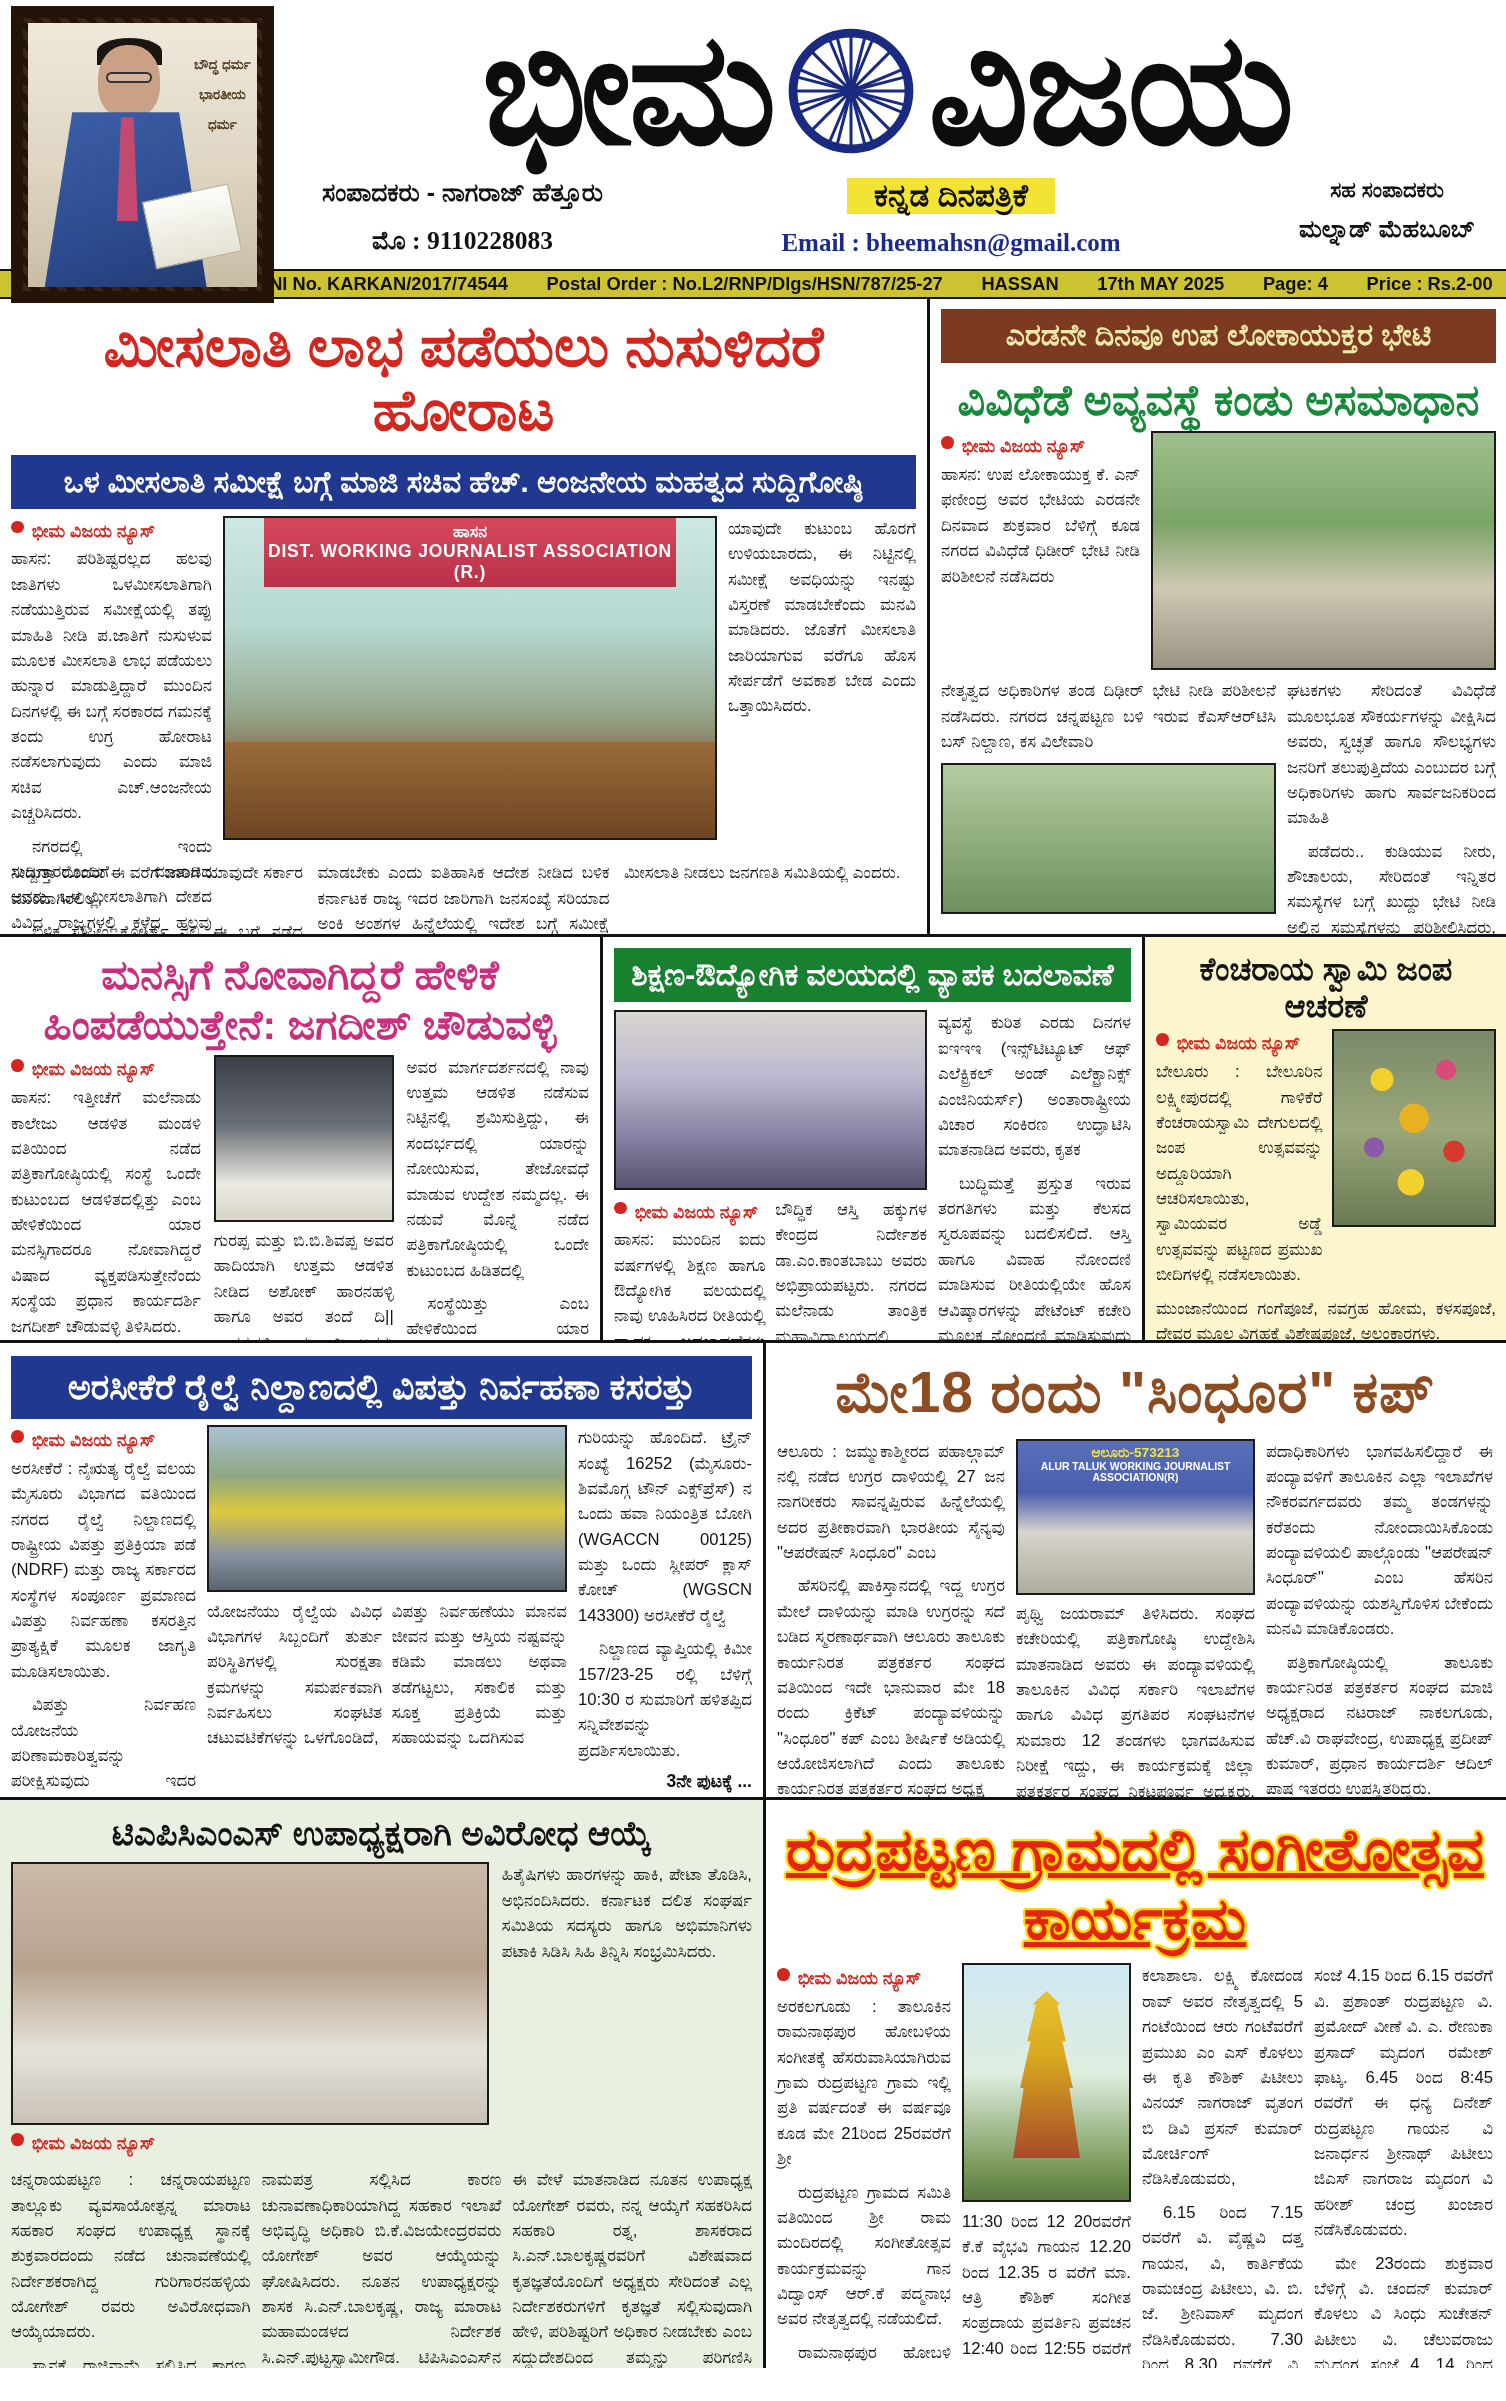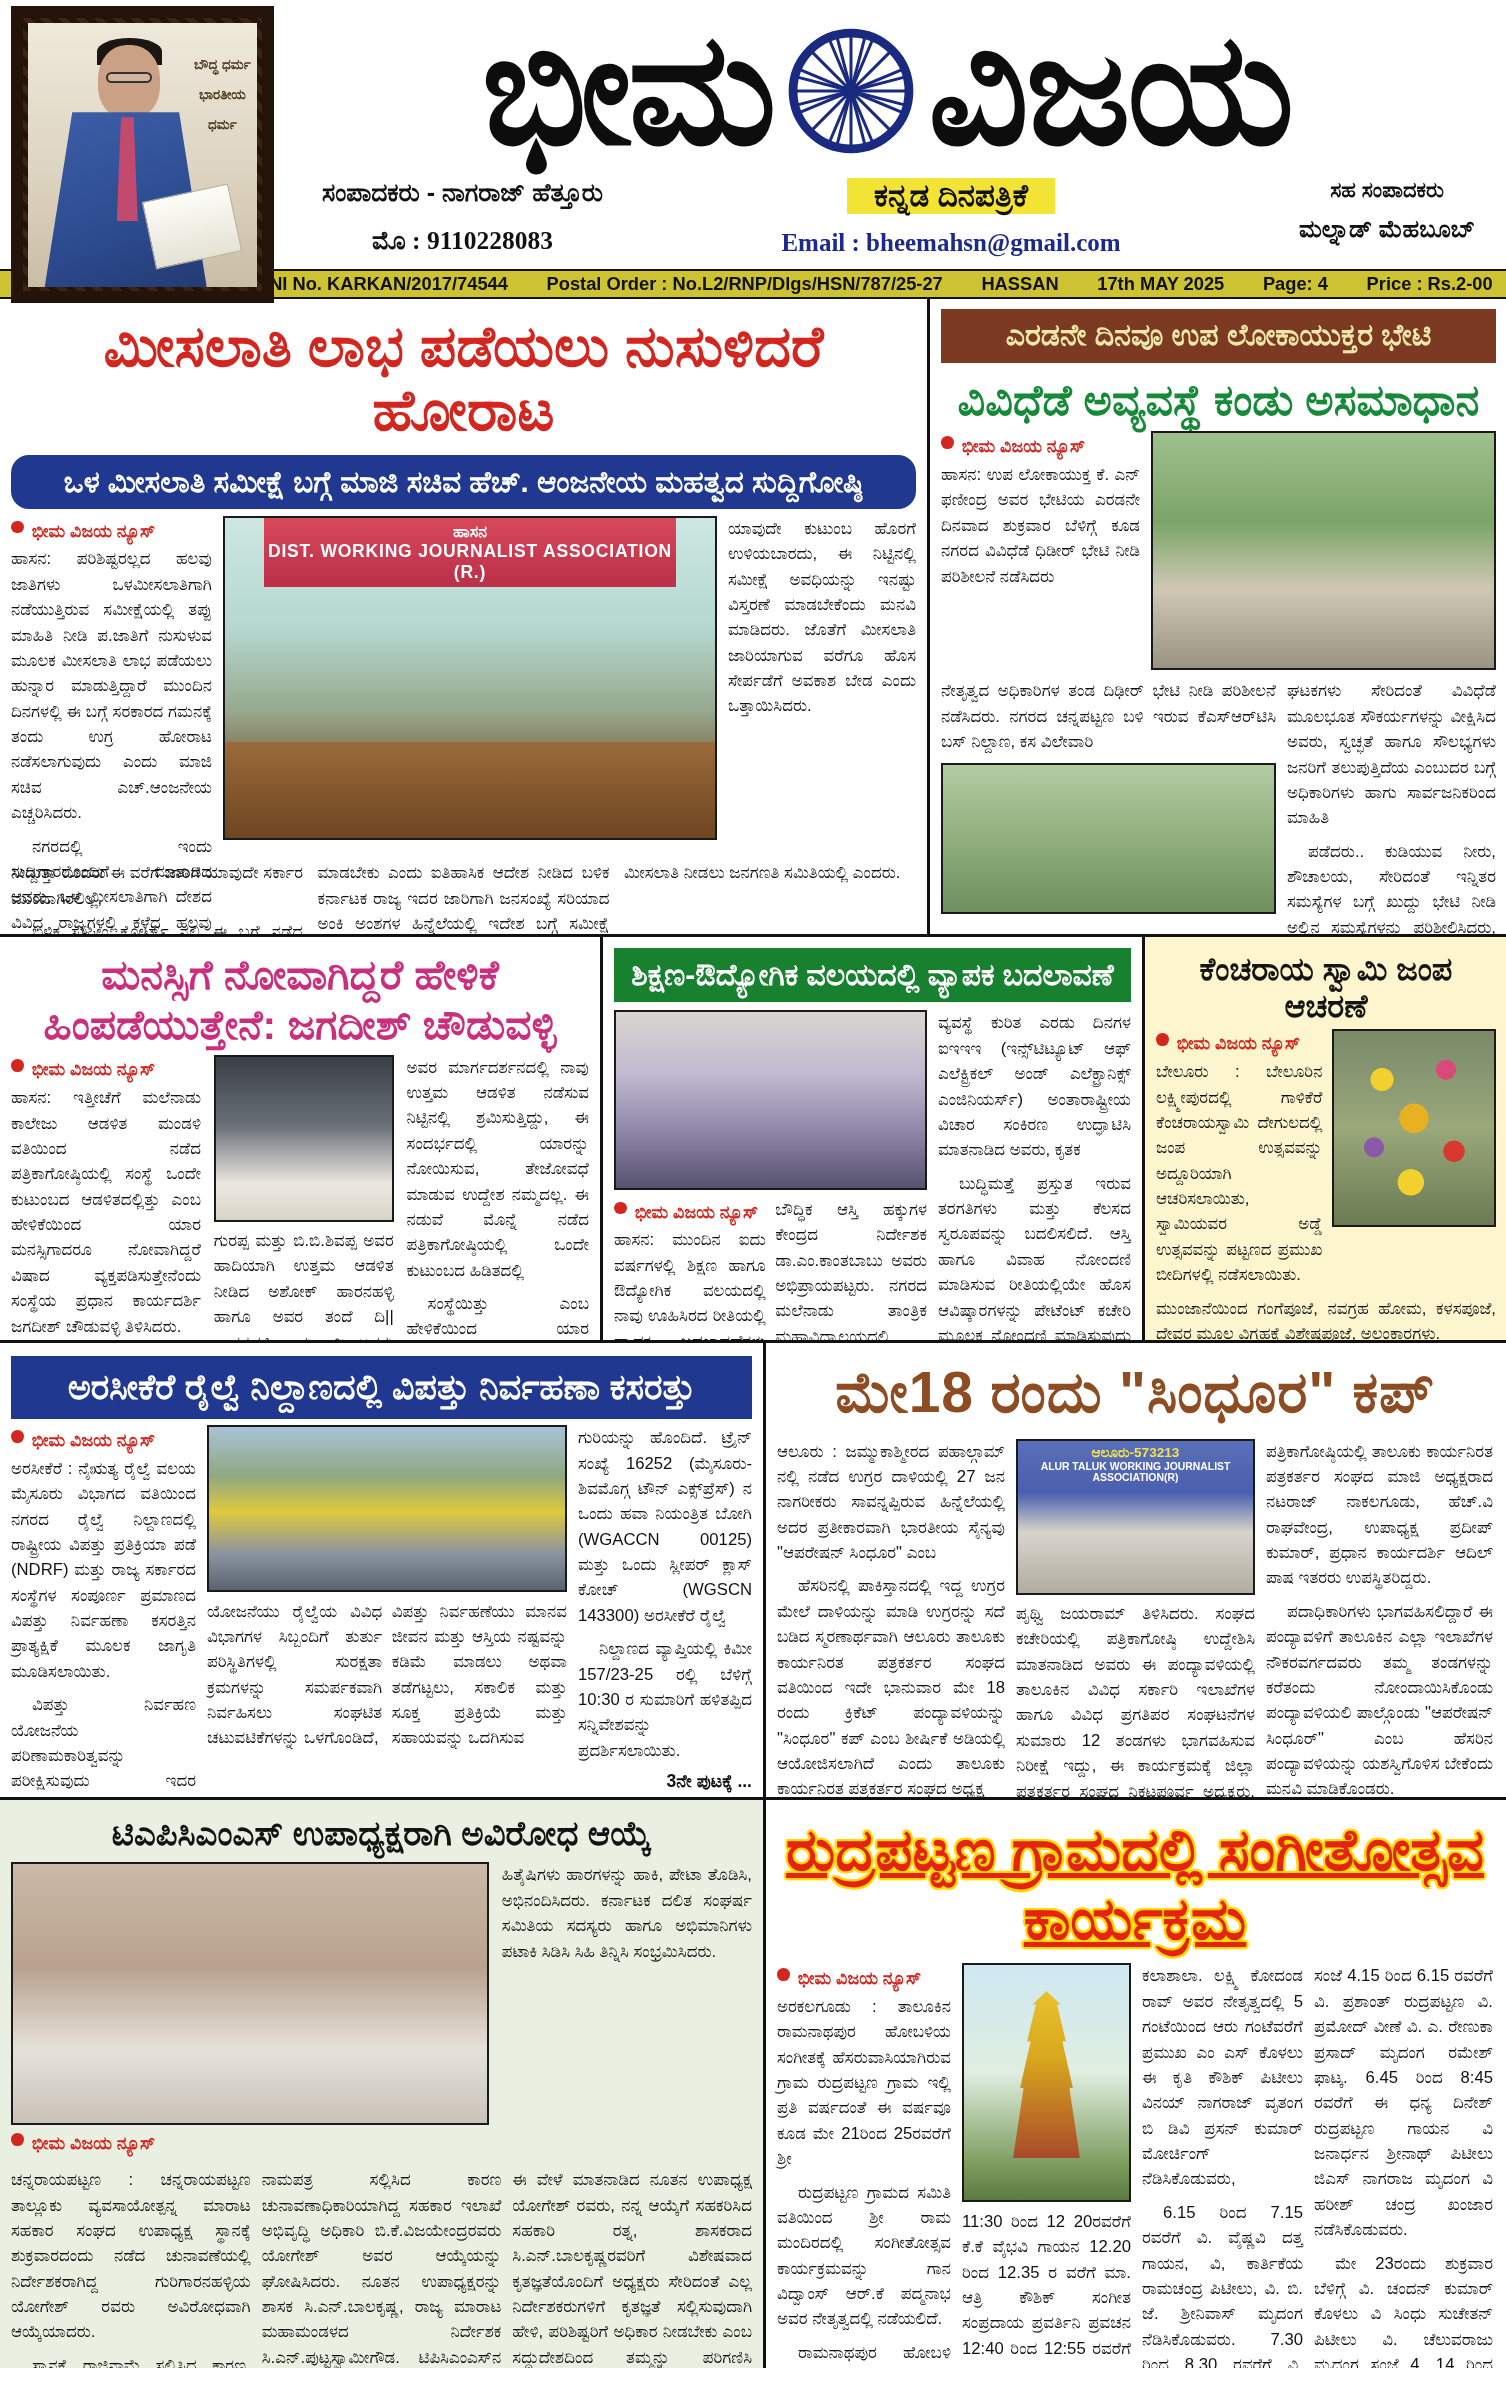--- a/index.html
+++ b/index.html
@@ -47,21 +47,21 @@
   .body-txt { font-size:16.7px; line-height:1.52; text-align:justify; }
   .body-txt + .body-txt { margin-top:8px; text-indent:21px; }
   .cont { font-weight:bold; font-size:17.5px; text-align:right; margin-top:8px; }
   .photo { position:relative; border:2.4px solid #1a1a1a; overflow:hidden; }
   .cols { display:flex; gap:14.4px; }
   .cols > div { flex:1; }
 
   
   .a1 { width:927px; height:635px; }
   .a1 .hl { color:#d3261f; font-weight:900; font-size:57px; text-align:center; line-height:1.12; margin:11px 0 12.8px; }
-  .a1 .sub { background:#20388f; color:#fff; font-weight:bold; font-size:29.5px; text-align:center; padding:9.6px 6.4px;border-radius:18px; }
+  .a1 .sub { background:#20388f; color:#fff; font-weight:bold; font-size:29.5px; text-align:center; padding:9.6px 6.4px; }
   .a1 .zone { display:flex; gap:11px; margin-top:6.4px; height:335px; }
   .a1 .colA { width:201px; flex:0 0 201px; }
   .a1 .ph { flex:1; height:324px; background:linear-gradient(180deg,#cde7e2 0%,#b5d8d0 34%,#97a98e 60%,#7a5c38 82%,#5e3d22 100%); }
   .a1 .ph .banner { position:absolute; top:0; left:8%; width:84%; background:linear-gradient(180deg,#d8485c,#b93048); color:#fff; text-align:center; padding:4.8px 3.2px; }
   .a1 .ph .banner .city { font-size:16px; font-weight:bold; }
   .a1 .ph .banner .org { font-size:17.5px; font-weight:900; letter-spacing:0.8px; }
   .a1 .ph .table { position:absolute; bottom:0; left:0; width:100%; height:30%; background:linear-gradient(180deg,#9a6a3a,#6e4622); }
   .a1 .colC { width:188px; flex:0 0 188px; }
   .a1 .below { margin-top:9.6px; }
 
@@ -411,22 +411,22 @@
         <div class="mid">
           <div class="photo ph">
             <div class="banner">
               <div class="ln1">ಆಲೂರು-573213</div>
               <div class="ln2">ALUR TALUK WORKING JOURNALIST ASSOCIATION(R)</div>
             </div>
           </div>
           <p class="body-txt" style="margin-top:6.4px;">ಪೃಥ್ವಿ ಜಯರಾಮ್ ತಿಳಿಸಿದರು. ಸಂಘದ ಕಚೇರಿಯಲ್ಲಿ ಪತ್ರಿಕಾಗೋಷ್ಠಿ ಉದ್ದೇಶಿಸಿ ಮಾತನಾಡಿದ ಅವರು ಈ ಪಂದ್ಯಾವಳಿಯಲ್ಲಿ ತಾಲೂಕಿನ ವಿವಿಧ ಸರ್ಕಾರಿ ಇಲಾಖೆಗಳ ಹಾಗೂ ವಿವಿಧ ಪ್ರಗತಿಪರ ಸಂಘಟನೆಗಳ ಸುಮಾರು 12 ತಂಡಗಳು ಭಾಗವಹಿಸುವ ನಿರೀಕ್ಷೆ ಇದ್ದು, ಈ ಕಾರ್ಯಕ್ರಮಕ್ಕೆ ಜಿಲ್ಲಾ ಪತ್ರಕರ್ತರ ಸಂಘದ ನಿಕಟಪೂರ್ವ ಅಧ್ಯಕ್ಷರು, ಮಾಜಿ ಅಧ್ಯಕ್ಷರು,ಹಾಲಿ ಅಧ್ಯಕ್ಷರು ಹಾಗೂ</p>
         </div>
         <div class="colC">
+          <p class="body-txt">ಪದಾಧಿಕಾರಿಗಳು ಭಾಗವಹಿಸಲಿದ್ದಾರೆ ಈ ಪಂದ್ಯಾವಳಿಗೆ ತಾಲೂಕಿನ ಎಲ್ಲಾ ಇಲಾಖೆಗಳ ನೌಕರವರ್ಗದವರು ತಮ್ಮ ತಂಡಗಳನ್ನು ಕರೆತಂದು ನೋಂದಾಯಿಸಿಕೊಂಡು ಪಂದ್ಯಾವಳಿಯಲಿ ಪಾಲ್ಗೊಂಡು "ಆಪರೇಷನ್ ಸಿಂಧೂರ್" ಎಂಬ ಹೆಸರಿನ ಪಂದ್ಯಾವಳಿಯನ್ನು ಯಶಸ್ವಿಗೊಳಿಸ ಬೇಕೆಂದು ಮನವಿ ಮಾಡಿಕೊಂಡರು.</p>
           <p class="body-txt">ಪತ್ರಿಕಾಗೋಷ್ಠಿಯಲ್ಲಿ ತಾಲೂಕು ಕಾರ್ಯನಿರತ ಪತ್ರಕರ್ತರ ಸಂಘದ ಮಾಜಿ ಅಧ್ಯಕ್ಷರಾದ ನಟರಾಜ್ ನಾಕಲಗೂಡು, ಹೆಚ್.ವಿ ರಾಘವೇಂದ್ರ, ಉಪಾಧ್ಯಕ್ಷ ಪ್ರದೀಪ್ ಕುಮಾರ್, ಪ್ರಧಾನ ಕಾರ್ಯದರ್ಶಿ ಆದಿಲ್ ಪಾಷ ಇತರರು ಉಪಸ್ಥಿತರಿದ್ದರು.</p>
-          <p class="body-txt">ಪದಾಧಿಕಾರಿಗಳು ಭಾಗವಹಿಸಲಿದ್ದಾರೆ ಈ ಪಂದ್ಯಾವಳಿಗೆ ತಾಲೂಕಿನ ಎಲ್ಲಾ ಇಲಾಖೆಗಳ ನೌಕರವರ್ಗದವರು ತಮ್ಮ ತಂಡಗಳನ್ನು ಕರೆತಂದು ನೋಂದಾಯಿಸಿಕೊಂಡು ಪಂದ್ಯಾವಳಿಯಲಿ ಪಾಲ್ಗೊಂಡು "ಆಪರೇಷನ್ ಸಿಂಧೂರ್" ಎಂಬ ಹೆಸರಿನ ಪಂದ್ಯಾವಳಿಯನ್ನು ಯಶಸ್ವಿಗೊಳಿಸ ಬೇಕೆಂದು ಮನವಿ ಮಾಡಿಕೊಂಡರು.</p>
         </div>
       </div>
     </article>
   </div>
 
   <div class="row">
     <article class="a8">
       <h1 class="hl">ಟಿಎಪಿಸಿಎಂಎಸ್ ಉಪಾಧ್ಯಕ್ಷರಾಗಿ ಅವಿರೋಧ ಆಯ್ಕೆ</h1>
       <div class="zone">
         <div class="left">

